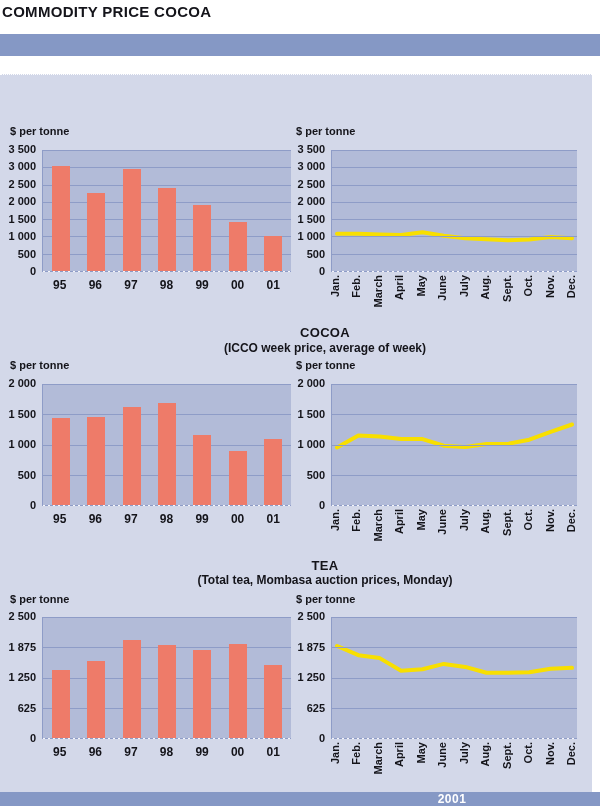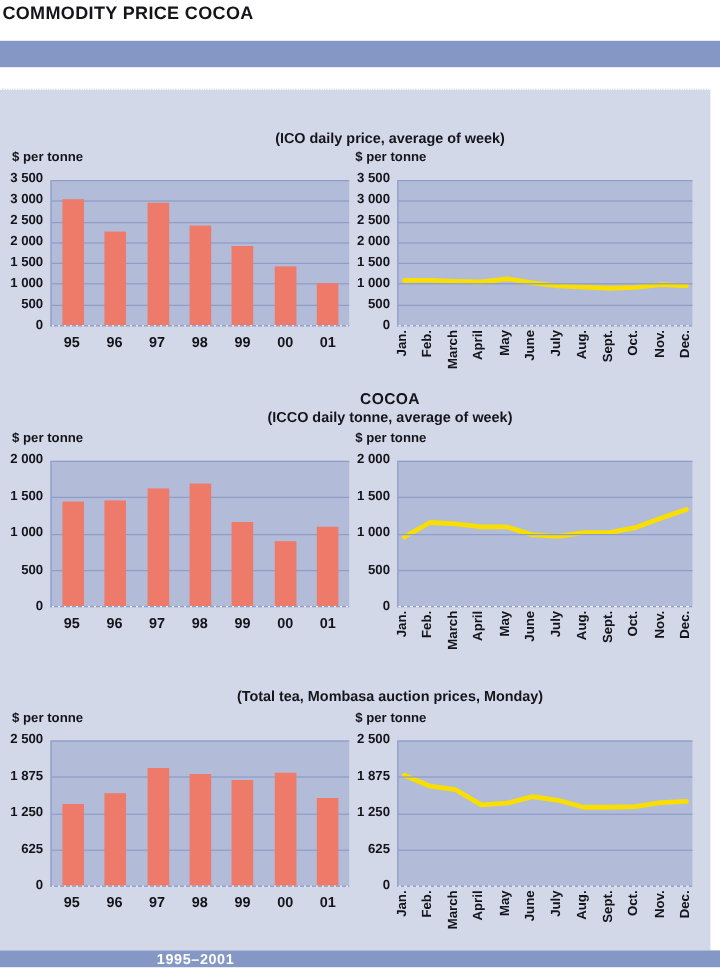--- a/index.html
+++ b/index.html
@@ -29,21 +29,20 @@
     font-size:12px; letter-spacing:.5px; color:var(--footer_text); }
 </style>
 </head>
 <body>
 
 <div class="page">
   <div class="page-title">COMMODITY PRICE COCOA</div>
   <div class="top-banner"></div>
   <div class="panel"></div>
 
-  <div class="sec-subtitle" style="top:108px">(ICO daily price, average of week)</div>
   <div class="unit-label" style="left:10px;top:125px">$ per tonne</div>
   <div class="unit-label" style="left:296px;top:125px">$ per tonne</div>
   <div class="yaxis" style="left:0;top:150px">
       <div class="ytick" style="top: 115px;">0</div>
       <div class="ytick" style="top: 97.5714px;">500</div>
       <div class="ytick" style="top: 80.1429px;">1 000</div>
       <div class="ytick" style="top: 62.7143px;">1 500</div>
       <div class="ytick" style="top: 45.2857px;">2 000</div>
       <div class="ytick" style="top: 27.8571px;">2 500</div>
       <div class="ytick" style="top: 10.4286px;">3 000</div>
@@ -96,21 +95,21 @@
       <div class="xtick-month" style="left: 105.273px;">June</div>
       <div class="xtick-month" style="left: 126.727px;">July</div>
       <div class="xtick-month" style="left: 148.182px;">Aug.</div>
       <div class="xtick-month" style="left: 169.636px;">Sept.</div>
       <div class="xtick-month" style="left: 191.091px;">Oct.</div>
       <div class="xtick-month" style="left: 212.545px;">Nov.</div>
       <div class="xtick-month" style="left: 234px;">Dec.</div>
     </div>
 
   <div class="sec-title" style="top:325px">COCOA</div>
-  <div class="sec-subtitle" style="top:341px">(ICCO daily tonne, average of week)</div>
+  <div class="sec-subtitle" style="top:341px">(ICCO week price, average of week)</div>
   <div class="unit-label" style="left:10px;top:359px">$ per tonne</div>
   <div class="unit-label" style="left:296px;top:359px">$ per tonne</div>
   <div class="yaxis" style="left:0;top:384px">
       <div class="ytick" style="top: 115px;">0</div>
       <div class="ytick" style="top: 84.5px;">500</div>
       <div class="ytick" style="top: 54px;">1 000</div>
       <div class="ytick" style="top: 23.5px;">1 500</div>
       <div class="ytick" style="top: -7px;">2 000</div>
     </div>
   <div class="plot" style="left:42px;top:384px;width:249px">
@@ -153,20 +152,21 @@
       <div class="xtick-month" style="left: 83.8182px;">May</div>
       <div class="xtick-month" style="left: 105.273px;">June</div>
       <div class="xtick-month" style="left: 126.727px;">July</div>
       <div class="xtick-month" style="left: 148.182px;">Aug.</div>
       <div class="xtick-month" style="left: 169.636px;">Sept.</div>
       <div class="xtick-month" style="left: 191.091px;">Oct.</div>
       <div class="xtick-month" style="left: 212.545px;">Nov.</div>
       <div class="xtick-month" style="left: 234px;">Dec.</div>
     </div>
 
+  <div class="sec-title" style="top:558px">TEA</div>
   <div class="sec-subtitle" style="top:573px">(Total tea, Mombasa auction prices, Monday)</div>
   <div class="unit-label" style="left:10px;top:593px">$ per tonne</div>
   <div class="unit-label" style="left:296px;top:593px">$ per tonne</div>
   <div class="yaxis" style="left:0;top:617px">
       <div class="ytick" style="top: 115px;">0</div>
       <div class="ytick" style="top: 84.5px;">625</div>
       <div class="ytick" style="top: 54px;">1 250</div>
       <div class="ytick" style="top: 23.5px;">1 875</div>
       <div class="ytick" style="top: -7px;">2 500</div>
     </div>
@@ -211,14 +211,14 @@
       <div class="xtick-month" style="left: 105.273px;">June</div>
       <div class="xtick-month" style="left: 126.727px;">July</div>
       <div class="xtick-month" style="left: 148.182px;">Aug.</div>
       <div class="xtick-month" style="left: 169.636px;">Sept.</div>
       <div class="xtick-month" style="left: 191.091px;">Oct.</div>
       <div class="xtick-month" style="left: 212.545px;">Nov.</div>
       <div class="xtick-month" style="left: 234px;">Dec.</div>
     </div>
 
   <div class="footer-banner"></div>
-  <div class="footer-label" style="left:63px">1995–2001</div>
+  <div class="footer-label" style="left:352px">2001</div>
 </div>
 
 </body></html>

